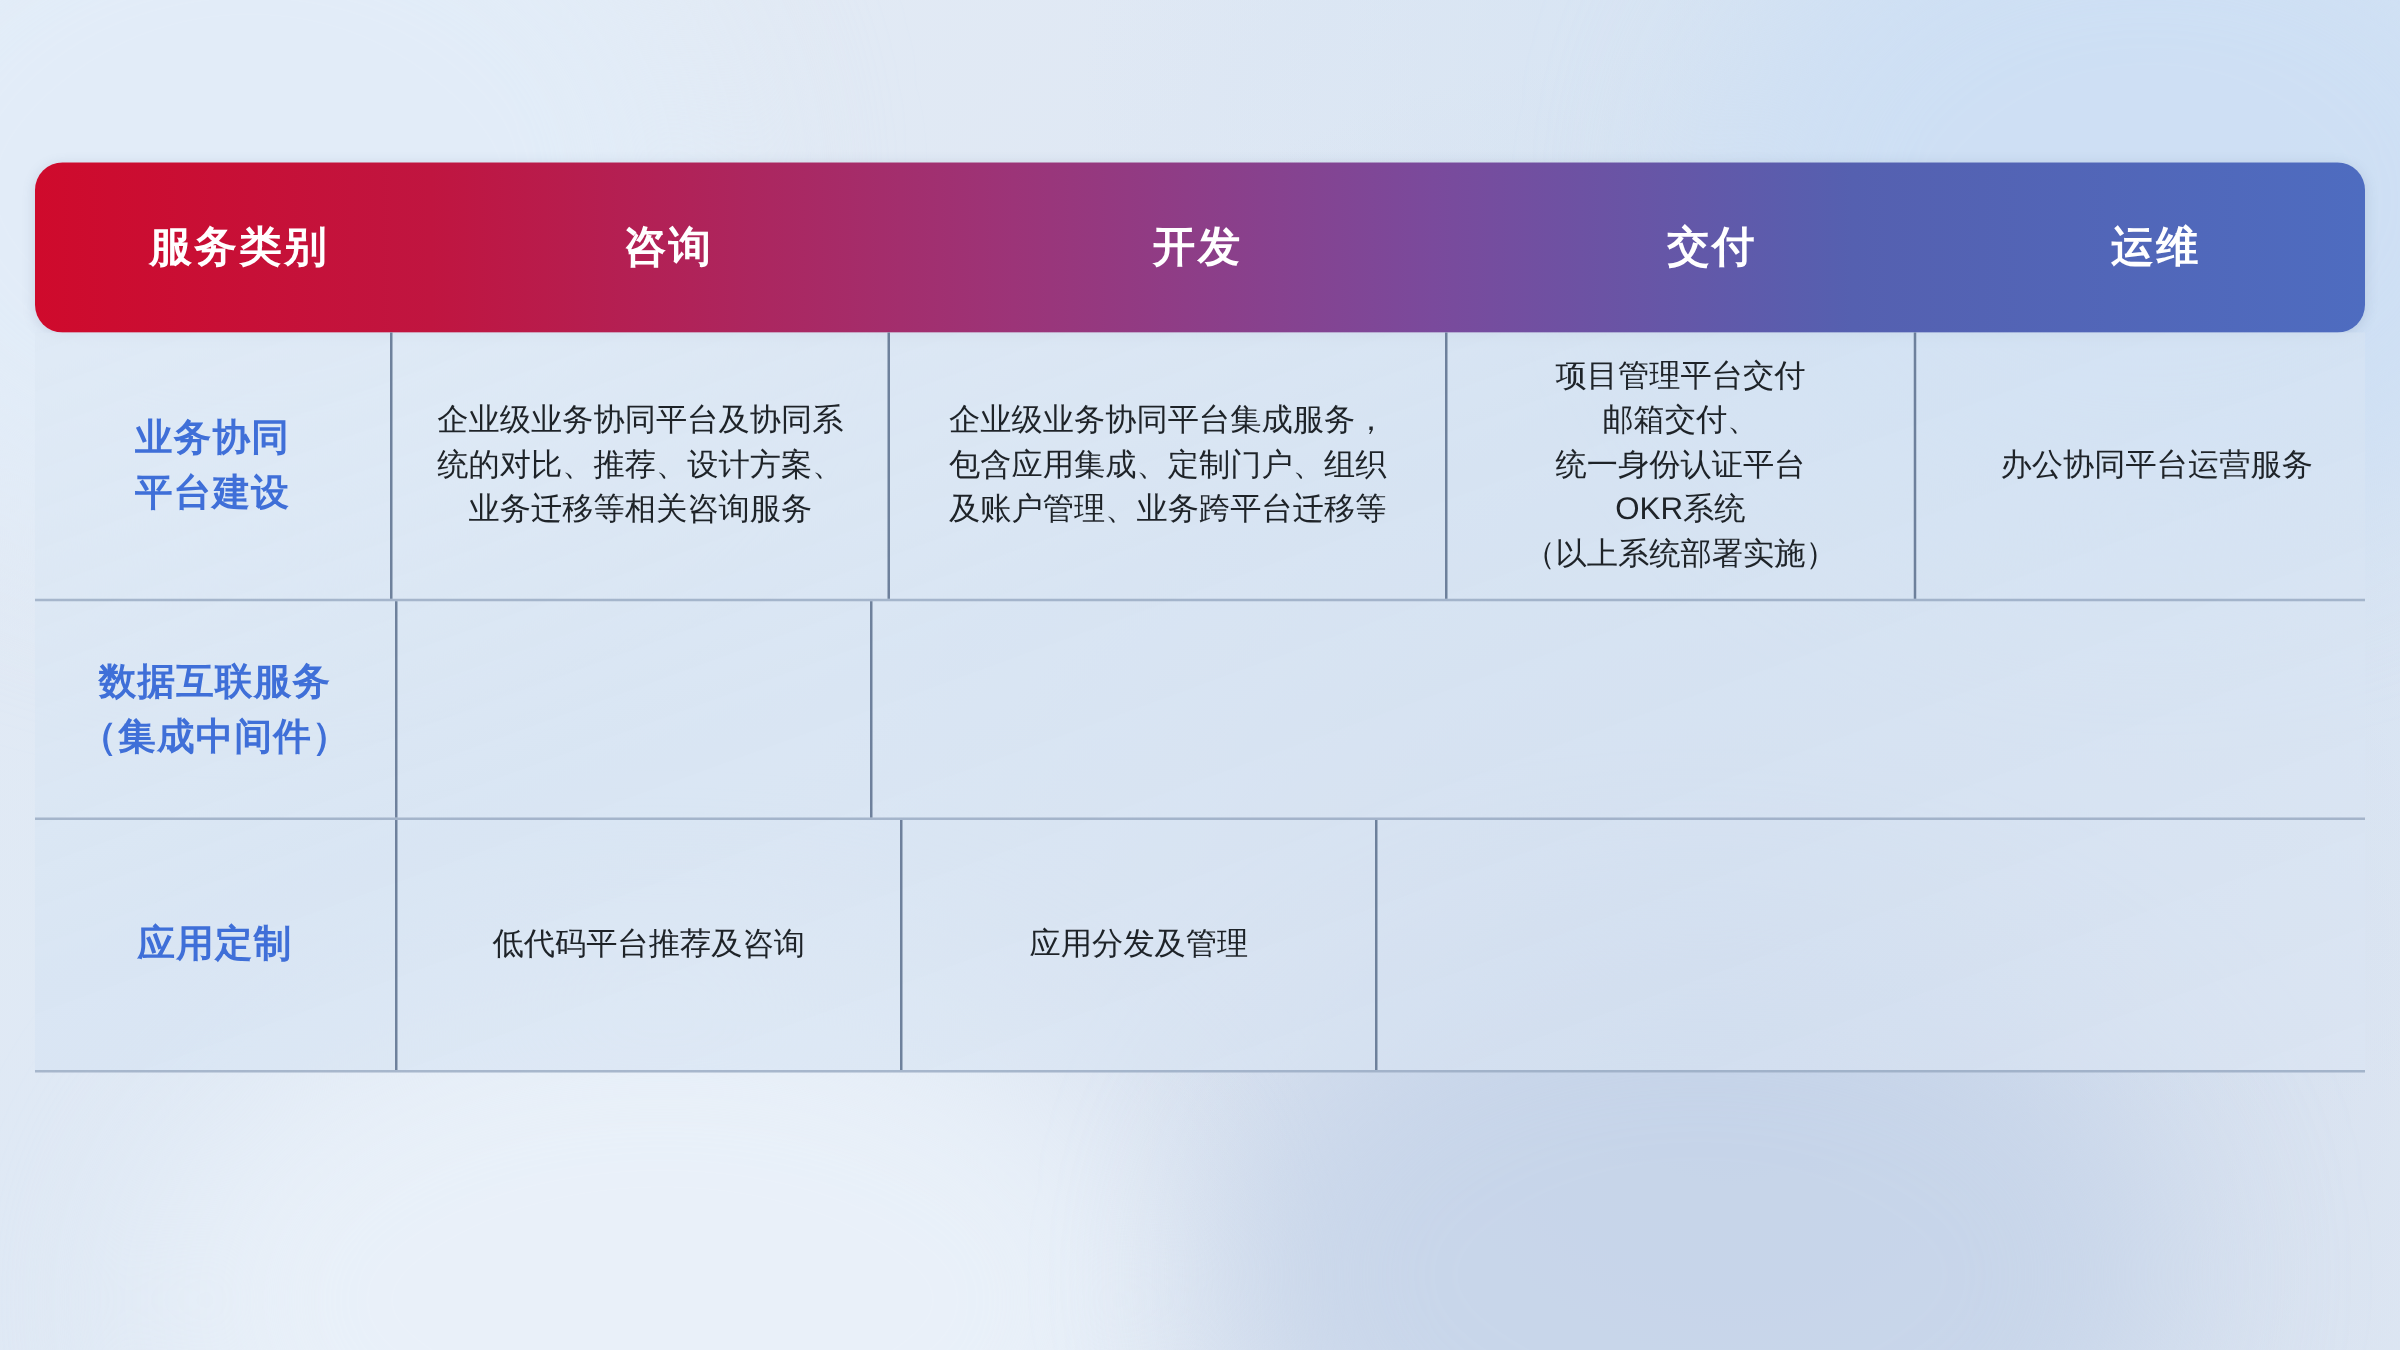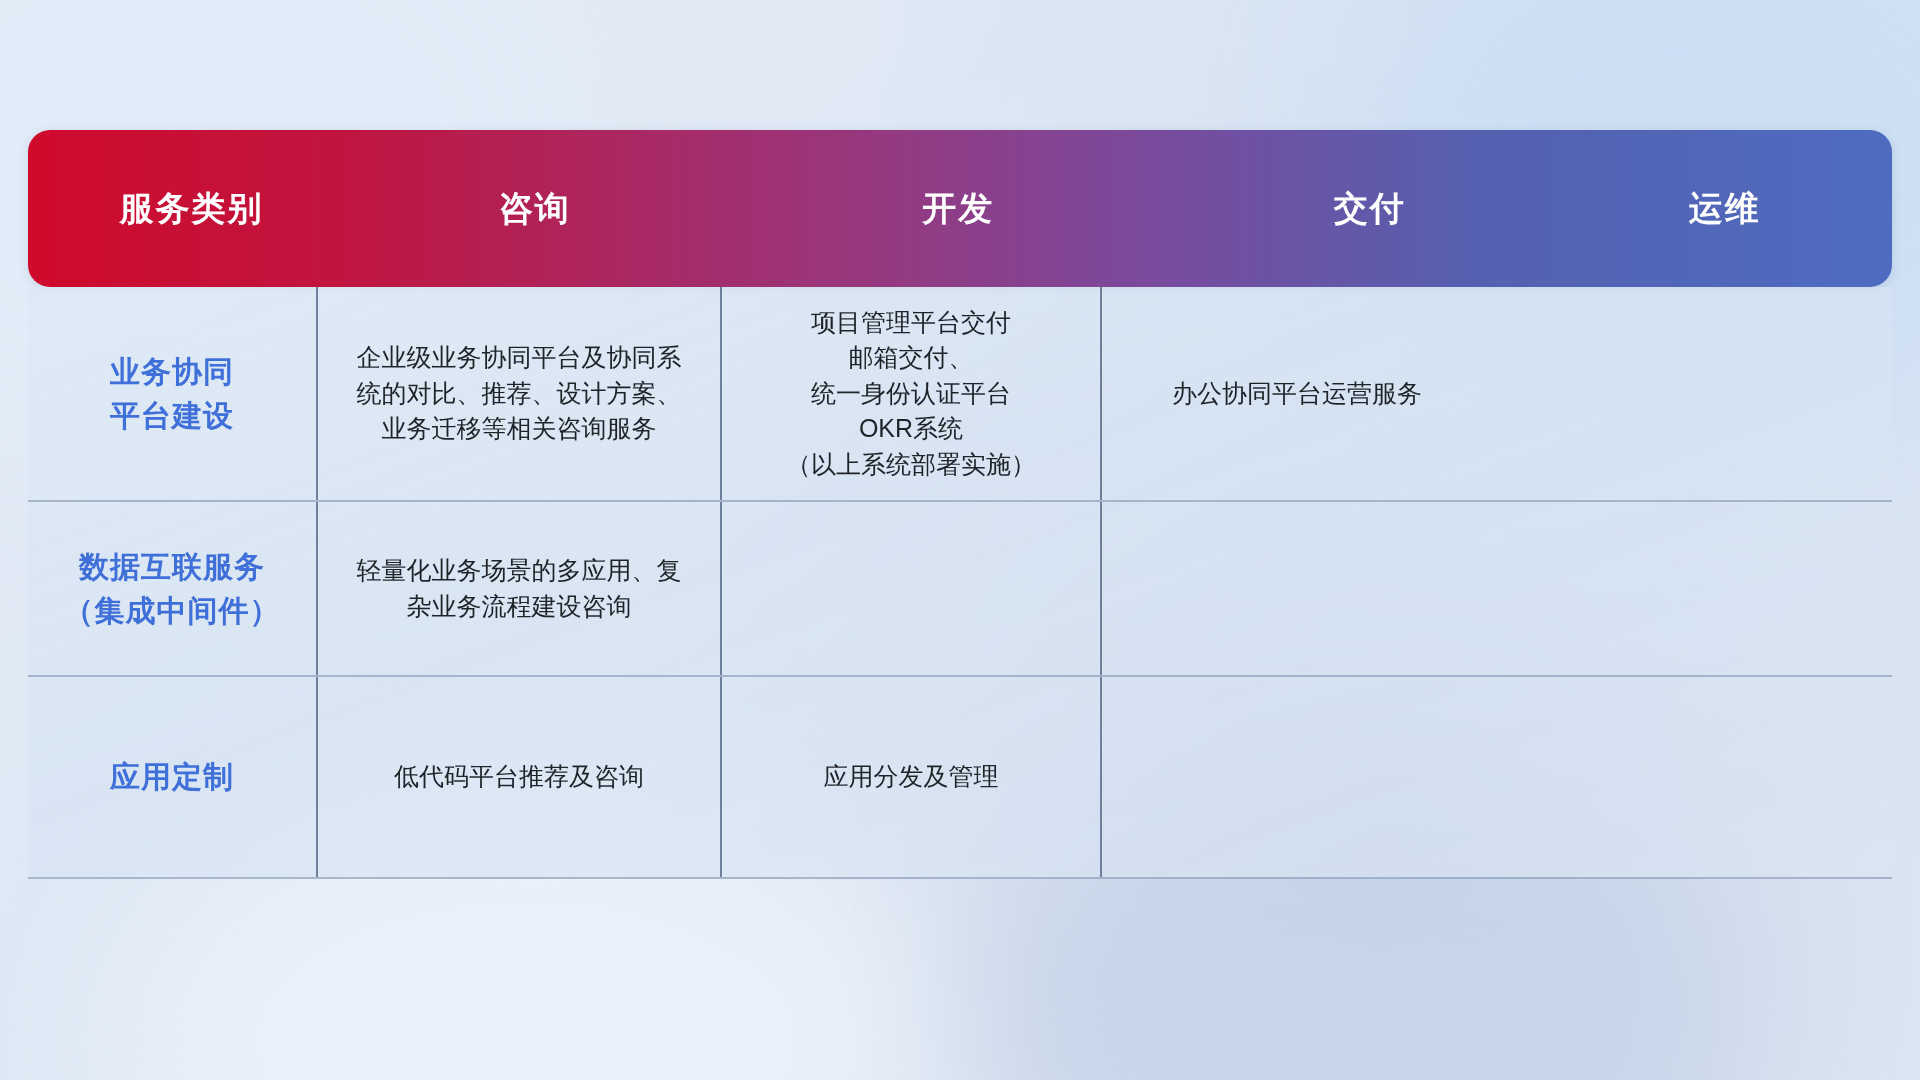--- a/index.html
+++ b/index.html
@@ -39,21 +39,21 @@
   .table-wrap {
     position: absolute;
     left: 28px;
     top: 130px;
     width: 1864px;
   }
 
   
   .table-header {
     display: flex;
-    height: 157px;
+    height: 136px;
     border-radius: 22px;
     overflow: hidden;
     background: linear-gradient(90deg, #cf0a2c 0%, #c01540 17%, #9c3478 42%, #7a4a9c 60%, #5560b0 78%, #4e6cc0 100%);
     box-shadow: 0 2px 10px rgba(80,100,140,0.18);
     padding-left: 20px;
   }
   .th {
     display: flex;
     align-items: center;
     justify-content: center;
@@ -128,33 +128,34 @@
     </div>
 
     <div class="table-body">
 
       <div class="tr row-1">
         <div class="td td-cat col-1 cell-text">业务协同
 平台建设</div>
         <div class="td col-2 cell-text">企业级业务协同平台及协同系
 统的对比、推荐、设计方案、
 业务迁移等相关咨询服务</div>
+        <div class="td col-3 cell-text">企业级业务协同平台集成服务，
+包含应用集成、定制门户、组织
+及账户管理、业务跨平台迁移等</div>
         <div class="td col-4 cell-text">项目管理平台交付
 邮箱交付、
 统一身份认证平台
 OKR系统
 （以上系统部署实施）</div>
         <div class="td col-5 cell-text">办公协同平台运营服务</div>
       </div>
 
       <div class="tr row-2">
         <div class="td td-cat col-1 cell-text">数据互联服务
 （集成中间件）</div>
-        <div class="td col-2 cell-text">轻量化业务场景的多应用、复
-杂业务流程建设咨询</div>
         <div class="td col-4 cell-text"></div>
         <div class="td col-5 cell-text"></div>
       </div>
 
       <div class="tr row-3">
         <div class="td td-cat col-1 cell-text">应用定制</div>
         <div class="td col-2 cell-text">低代码平台推荐及咨询</div>
         <div class="td col-4 cell-text">应用分发及管理</div>
         <div class="td col-5 cell-text"></div>
       </div>

